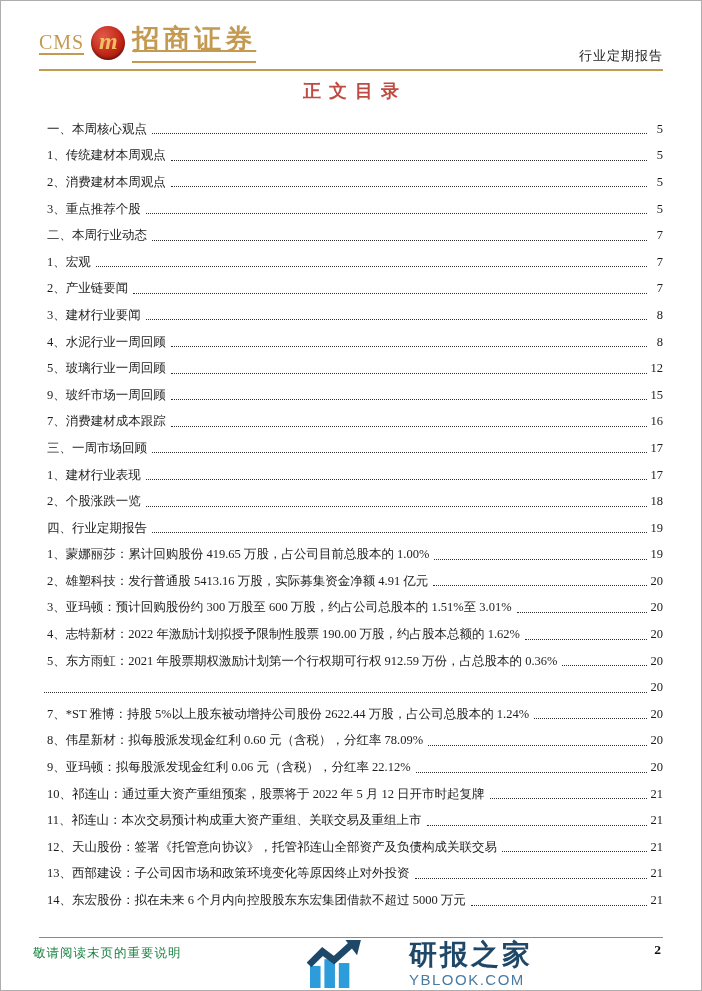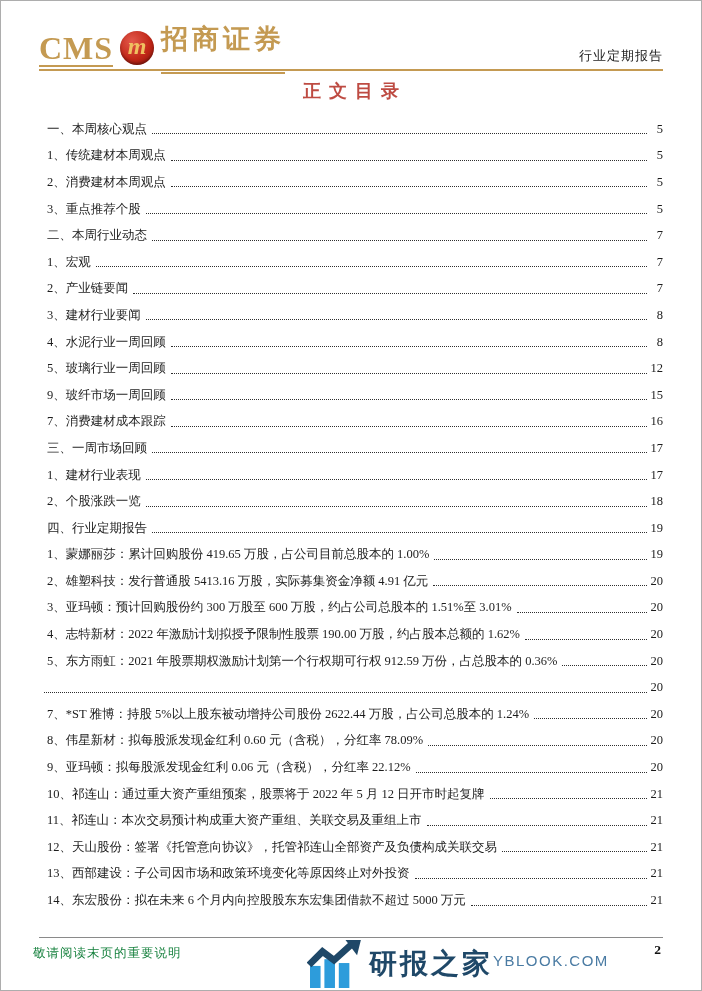--- a/index.html
+++ b/index.html
@@ -13,41 +13,41 @@
     font-family:"Liberation Serif","DejaVu Serif",serif;
     color:#1c1c1c;
     overflow:hidden;
   }
   
   .hdr-logo-row{
     position:absolute;left:38px;top:24px;
     display:flex;align-items:center;
   }
   .cms-text{
-    font-weight:bold;font-size:32px;letter-spacing:1px;
+    font-weight:normal;font-size:20px;letter-spacing:1px;
     color:var(--gold);
     border-bottom:2px solid var(--gold);
     padding-bottom:1px;line-height:1;
   }
   .cms-badge{
     width:34px;height:34px;border-radius:50%;
     margin:0 7px 2px 7px;
     background:radial-gradient(circle at 35% 30%, #e2584a 0%, #c22718 55%, #8a1408 100%);
     display:flex;align-items:center;justify-content:center;
     box-shadow:inset 0 -2px 3px rgba(0,0,0,.35);
   }
   .cms-badge span{
     color:#f0c060;font-style:italic;font-weight:bold;
     font-size:24px;line-height:1;transform:translateY(-2px);
   }
   .brand-name{
     font-weight:bold;font-size:27px;letter-spacing:4px;
     color:var(--gold);
     border-bottom:2px solid var(--gold);
-    padding-bottom:17px;line-height:1.1;
+    padding-bottom:6px;line-height:1.1;text-decoration:underline;
   }
   .report-type{
     position:absolute;right:38px;top:46px;
     font-size:13px;color:#222;letter-spacing:1px;
   }
   .hdr-rule{
     position:absolute;left:38px;right:38px;top:68px;
     height:2px;background:var(--gold);
   }
   
@@ -87,21 +87,21 @@
   .ftr-pagenum{
     position:absolute;right:40px;top:941px;
     font-size:13.5px;font-weight:bold;color:#111;
   }
   .watermark{
     position:absolute;left:300px;top:937px;
     display:flex;align-items:center;
     background:#fff;padding:2px 6px;
   }
   .wm-icon{width:54px;height:48px;margin-right:8px;flex:none;}
-  .wm-text{display:flex;flex-direction:row;line-height:1;}
+  .wm-text{display:flex;flex-direction:column;line-height:1;margin-left:40px;}
   .wm-title{
     font-size:28px;font-weight:bold;letter-spacing:3px;
     color:var(--wm-navy);
     font-family:"Liberation Sans","DejaVu Sans",sans-serif;
   }
   .wm-domain{
     font-size:15px;letter-spacing:1.5px;margin-top:3px;
     color:var(--wm-steel);
     font-family:"Liberation Sans","DejaVu Sans",sans-serif;
     font-weight:normal;

